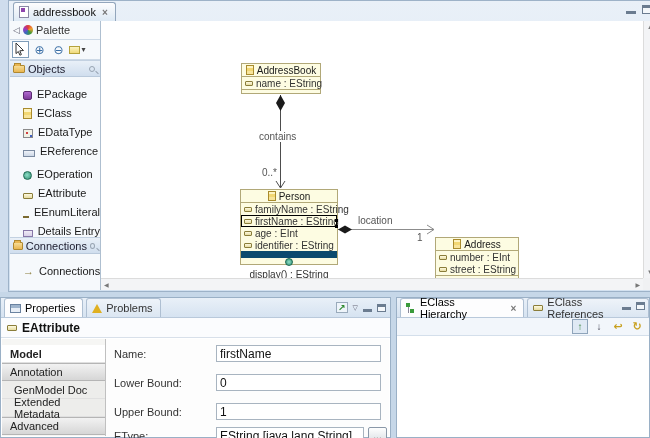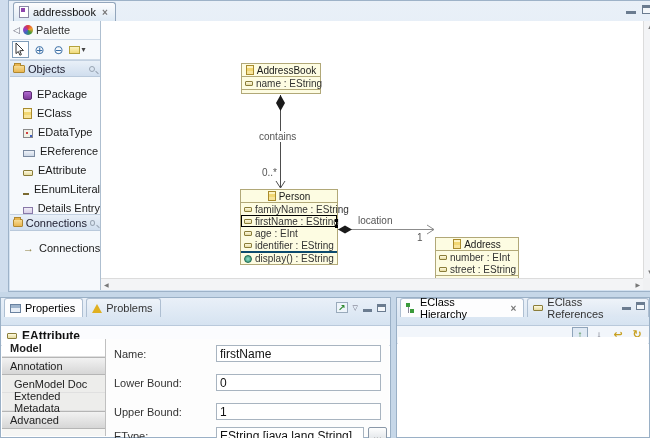--- a/index.html
+++ b/index.html
@@ -76,21 +76,21 @@
   .canvas-inner { position:absolute; left:0; top:0; right:13px; bottom:12px; overflow:hidden; }
   .conn-svg { position:absolute; left:0; top:0; width:100%; height:100%; }
 
   .uml-class { position:absolute; background:#fdfce2; border:1px solid #b1a878; font-size:10px; color:#333; }
   .uml-head { display:flex; align-items:center; justify-content:center; gap:3px; height:13px;
               border-bottom:1px solid #b1a878; color:#1a1a1a; }
   .uml-head .ic-eclass { width:8px; height:10px; }
   .uml-row { display:flex; align-items:center; gap:3px; height:12px; padding:0 3px; position:relative; white-space:nowrap; }
   .uml-row .ic-eattr { width:8px; height:5px; flex:none; }
   .uml-row .ic-eop { width:8px; height:8px; flex:none; }
-  .uml-ops { border-top:2px solid #0c4a6e; }
+  .uml-ops { border-top:7px solid #0c4a6e;flex-direction:column; }
   .uml-empty { height:4px; border-top:1px solid #b1a878; }
   .uml-row.sel { outline:1px solid #000; outline-offset:-1px; }
   .uml-row.sel::after { content:""; position:absolute; right:-1px; top:4px; width:3px; height:3px; background:#000; }
   .uml-row.sel::before { content:""; position:absolute; right:-1px; bottom:-1px; width:3px; height:3px; background:#000; }
 
   .conn-label { position:absolute; font-size:10px; color:#555; background:#fff; padding:0 1px; white-space:nowrap; }
 
   .vscroll { position:absolute; top:0; right:0; bottom:12px; width:13px; background:#f3f4f6; border-left:1px solid #dcdcdc; }
   .hscroll { position:absolute; left:0; right:13px; bottom:0; height:12px; background:#f3f4f6; border-top:1px solid #dcdcdc; }
   .sb-btn { position:absolute; color:#777; font-size:6px; line-height:1; }
@@ -101,22 +101,22 @@
   .corner { position:absolute; right:0; bottom:0; width:13px; height:12px; background:#f0f1f3; }
 
   
   .sash-h { position:absolute; left:0; top:292px; width:650px; height:5px; background:#c6d7e8; }
   .bottom { position:absolute; left:0; top:297px; width:650px; height:141px; display:flex; }
   .panel { background:#fff; border:1px solid #9ab0c6; position:relative; }
   .props-panel { width:391px; }
   .sash-v { width:5px; background:#c6d7e8; }
   .hier-panel { flex:1; }
 
-  .view-tabbar { position:relative; height:28px; background:linear-gradient(#e9f0f8,#d6e3f1);
-                 display:flex; border-bottom:1px solid #b9c9db; }
+  .view-tabbar { position:relative; height:20px; background:linear-gradient(#e9f0f8,#d6e3f1);
+                 display:flex; align-items:flex-end; border-bottom:1px solid #b9c9db; }
   .vtab { display:flex; align-items:center; gap:4px; height:19px; margin-left:3px; padding:0 7px 0 5px;
           border:1px solid #aebfd2; border-bottom:none; border-radius:3px 3px 0 0;
           background:linear-gradient(#eef3f9,#dbe6f2); color:#333; }
   .vtab.active { background:#fdfdfe; color:#000; }
   .view-ctrls { position:absolute; right:4px; top:4px; display:flex; gap:5px; align-items:center; }
   .ic-newview { color:#2d8a2d; font-size:9px; font-weight:bold; border:1px solid #9ab; background:#eef4fa; width:12px; height:11px; display:flex; align-items:center; justify-content:center; }
   .ic-chev { color:#667; font-size:7px; }
   .mini-min { width:9px; height:8px; border-bottom:3px solid #6b7c90; }
   .mini-max { width:9px; height:8px; border:1px solid #6b7c90; border-top:3px solid #6b7c90; background:#f4f7fa; }
 
@@ -125,21 +125,21 @@
   .ic-hier { width:10px; height:11px; position:relative; }
   .ic-hier::before { content:""; position:absolute; left:2px; top:0; width:1px; height:10px; background:#889; }
   .ic-hier::after { content:""; position:absolute; left:0; top:0; width:4px; height:4px; background:#3a9a3a;
                     box-shadow:4px 6px 0 #3a9a3a; }
 
   .props-title { height:20px; display:flex; align-items:center; gap:5px; padding-left:6px;
                  background:#fbfcfe; border-bottom:1px solid #d8e0ea; }
   .props-title-text { font-weight:bold; font-size:12px; color:#111; }
 
   .props-body { position:absolute; left:1px; right:1px; top:41px; bottom:1px; display:flex; background:#fdfdfd; }
-  .props-side { width:104px; border-right:1px solid #c0c0c0; background:#f6f6f4; }
+  .props-side { width:104px; border-right:1px solid #c0c0c0; background:#f6f6f4; padding-top:6px; }
   .side-item { height:18px; display:flex; align-items:center; padding-left:8px; color:#222; border-bottom:1px solid #e0e0e0; }
   .side-item.selected { font-weight:bold; background:#fff; }
   .side-item.category { background:linear-gradient(#f2f2f2,#d6d6d6); border:1px solid #b5b5b5; border-left:none; border-right:none; }
   .side-item.sub { background:#ededeb; padding-left:12px; }
 
   .props-form { position:relative; flex:1; background:#fdfdfd; }
   .frm-label { position:absolute; left:8px; color:#333; }
   .frm-input { position:absolute; left:110px; width:165px; height:17px; border:1px solid #a8b4c0;
                background:#fff; font-family:"Liberation Sans",sans-serif; font-size:12px; padding:0 3px; color:#111; }
   .frm-input.short { width:148px; }
@@ -213,20 +213,24 @@
           <span>EClass</span>
         </div>
         <div class="pal-item">
           <span class="ic-edt"></span>
           <span>EDataType</span>
         </div>
         <div class="pal-item">
           <span class="ic-eann"></span>
           <span>EReference</span>
         </div>
+        <div class="pal-item gap-top">
+          <span class="ic-eop"></span>
+          <span>EOperation</span>
+        </div>
         <div class="pal-item">
           <span class="ic-eattr"></span>
           <span>EAttribute</span>
         </div>
         <div class="pal-item">
           <span class="ic-elit"></span>
           <span>EEnumLiteral</span>
         </div>
         <div class="pal-item">
           <span class="ic-dent"></span>

